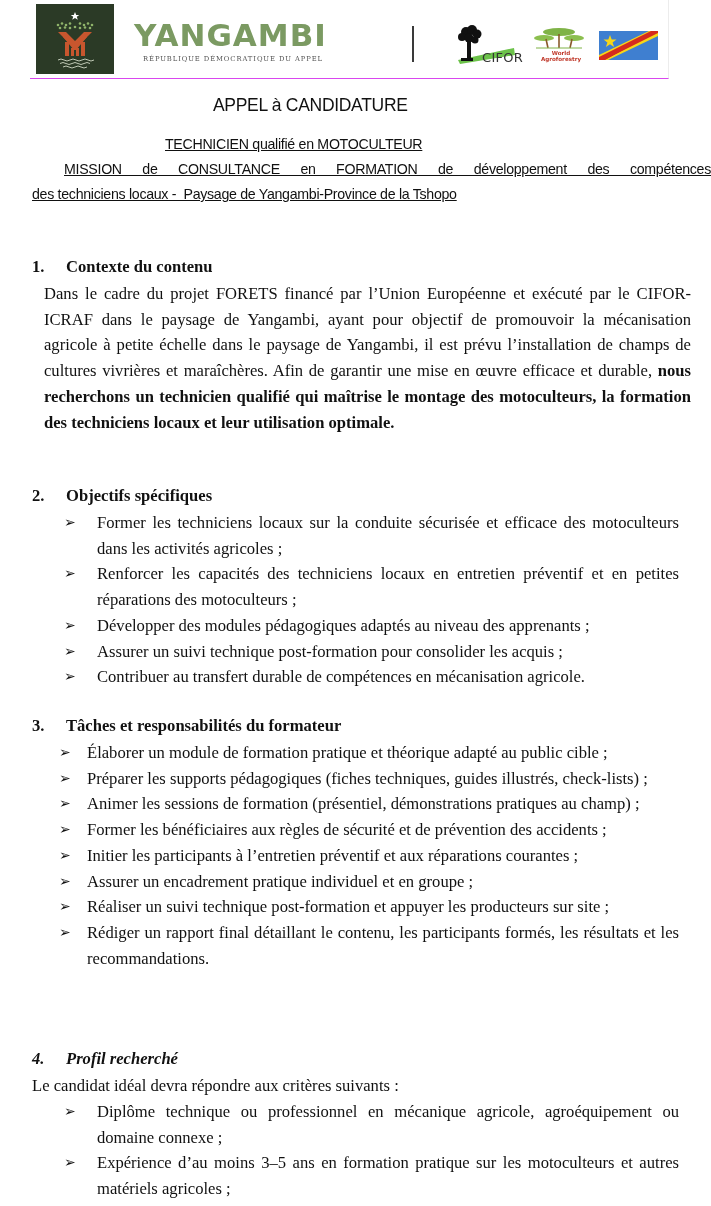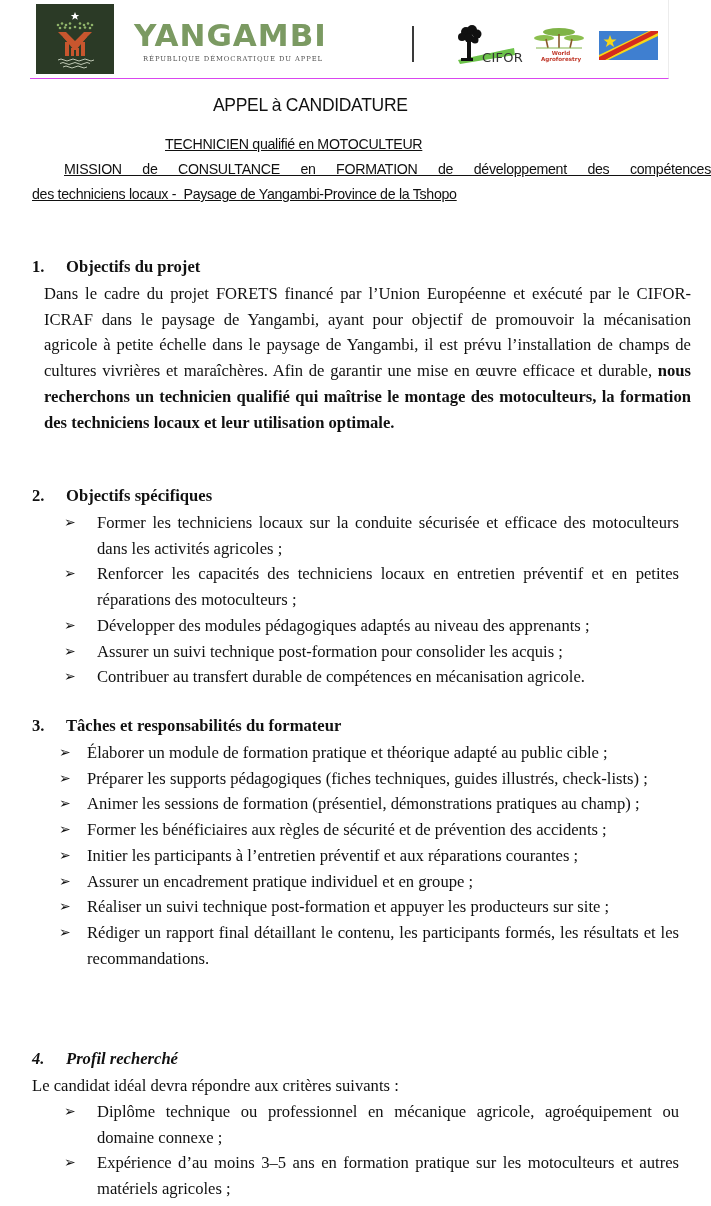--- a/index.html
+++ b/index.html
@@ -132,21 +132,21 @@
       </svg>
     </div>
   </div>
 
   <div class="title t-main">APPEL à CANDIDATURE</div>
   <div class="title t-sub">TECHNICIEN qualifié en MOTOCULTEUR</div>
   <div class="title t-mission">MISSION de CONSULTANCE en FORMATION de développement des compétences</div>
   <div class="title t-mission2">des techniciens locaux -  Paysage de Yangambi-Province de la Tshopo</div>
 
   <div class="h" style="left:32px; top:257px;">
-    <span class="num">1.</span><span>Objectifs du projet</span>
+    <span class="num">1.</span><span>Contexte du contenu</span>
   </div>
   <div class="para serif" style="top:281px;margin-left:12px;">
     <span>Dans le cadre du projet FORETS financé par l’Union Européenne et exécuté par le CIFOR-ICRAF dans le paysage de Yangambi, ayant pour objectif de promouvoir la mécanisation agricole à petite échelle dans le paysage de Yangambi, il est prévu l’installation de champs de cultures vivrières et maraîchères. Afin de garantir une mise en œuvre efficace et durable, </span><b>nous recherchons un technicien qualifié qui maîtrise le montage des motoculteurs, la formation des techniciens locaux et leur utilisation optimale.</b>
   </div>
 
   <div class="h" style="left:32px; top:486px;">
     <span class="num">2.</span><span>Objectifs spécifiques</span>
   </div>
   <ul class="list list2 serif" style="top:510px;">
     <li><span class="arrow">➢</span><span>Former les techniciens locaux sur la conduite sécurisée et efficace des motoculteurs dans les activités agricoles ;</span></li>

